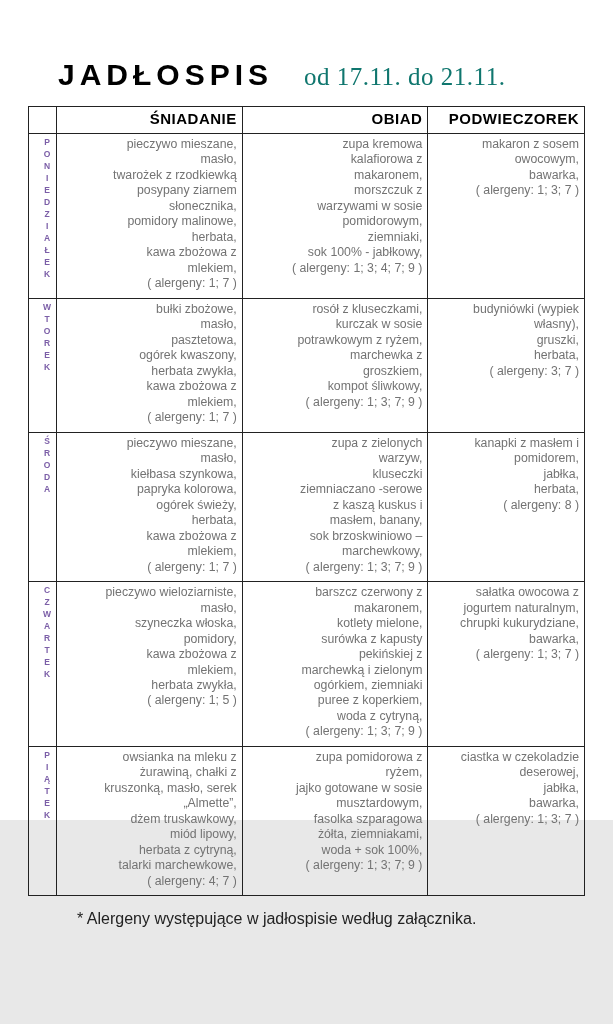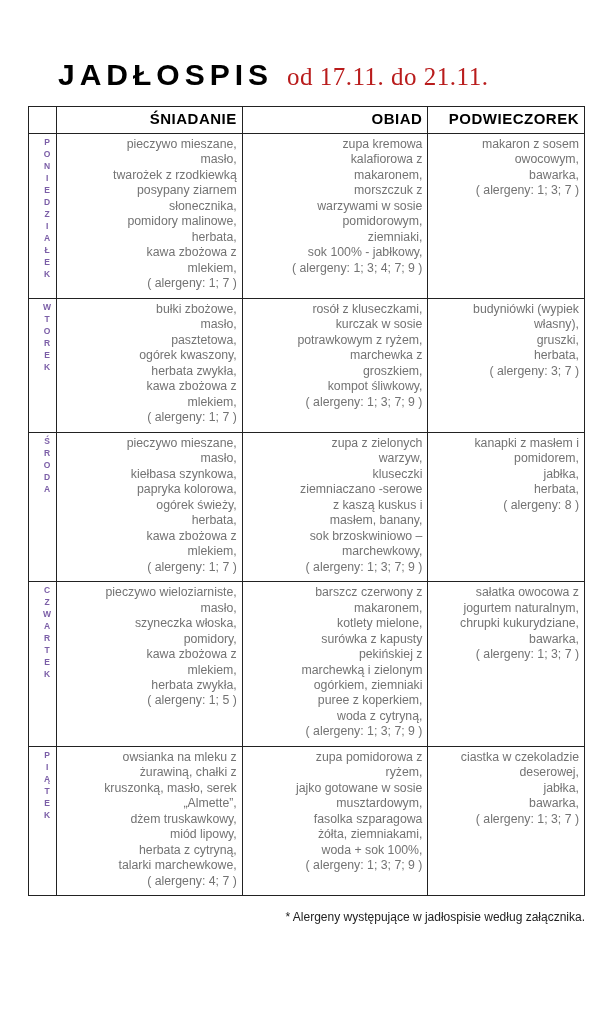--- a/index.html
+++ b/index.html
@@ -9,43 +9,43 @@
   }
   body {
     width: 613px;
     height: 1024px;
     font-family: "Liberation Sans", sans-serif;
     display: flex;
     justify-content: center;
   }
   .page {
     width: 613px;
-    height: 1024px;
+    height: 820px;
     background: #ffffff;
     box-sizing: border-box;
     padding: 30px 28px 20px 28px;
     position: relative;
   }
   .title-row {
     display: flex;
     align-items: baseline;
     margin: 28px 0 14px 30px;
   }
   .title-main {
     font-family: "Liberation Sans", sans-serif;
     font-weight: bold;
     font-size: 30px;
     letter-spacing: 5px;
     color: #000;
   }
   .title-sub {
     font-family: "Liberation Serif", serif;
     font-size: 25px;
-    color: #b91c1c;
-    margin-left: 14px;
+    color: #0f766e;
+    margin-left: 31px;
     letter-spacing: 0.5px;
   }
   table.menu {
     border-collapse: collapse;
     width: 100%;
     table-layout: fixed;
   }
   table.menu th, table.menu td {
     border: 1px solid #222;
     vertical-align: top;
@@ -85,25 +85,24 @@
   }
   td.meal {
     font-size: 12.3px;
     line-height: 1.26;
     color: #737373;
     font-family: "Liberation Sans", sans-serif;
     white-space: pre-line;
   }
   .footnote {
     margin-top: 14px;
-    margin-left: 20px;
-    font-size: 12px;
+    margin-left: 49px;
+    font-size: 16px;
     color: #222;
     font-family: "Liberation Sans", sans-serif;
-    text-align: right;
   }
 </style>
 </head>
 <body>
 
 <div class="page">
 
   <div class="title-row">
     <span class="title-main">JADŁOSPIS</span>
     <span class="title-sub">od 17.11. do 21.11.</span>

